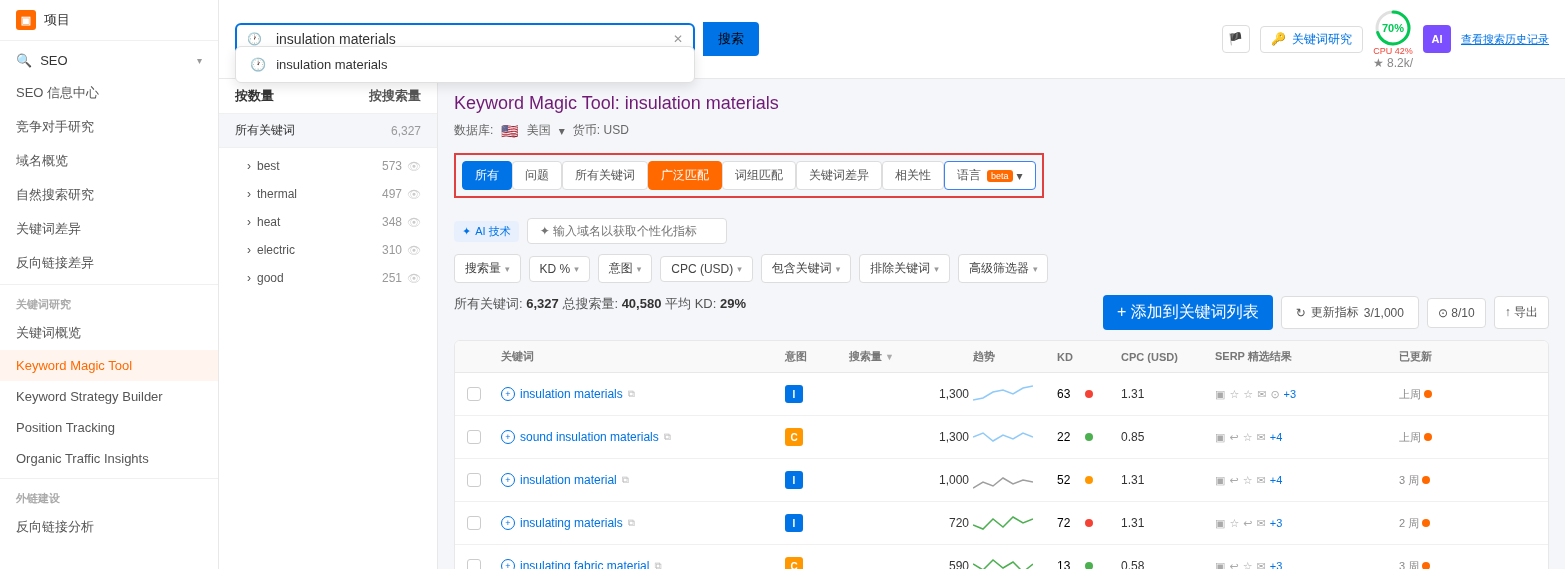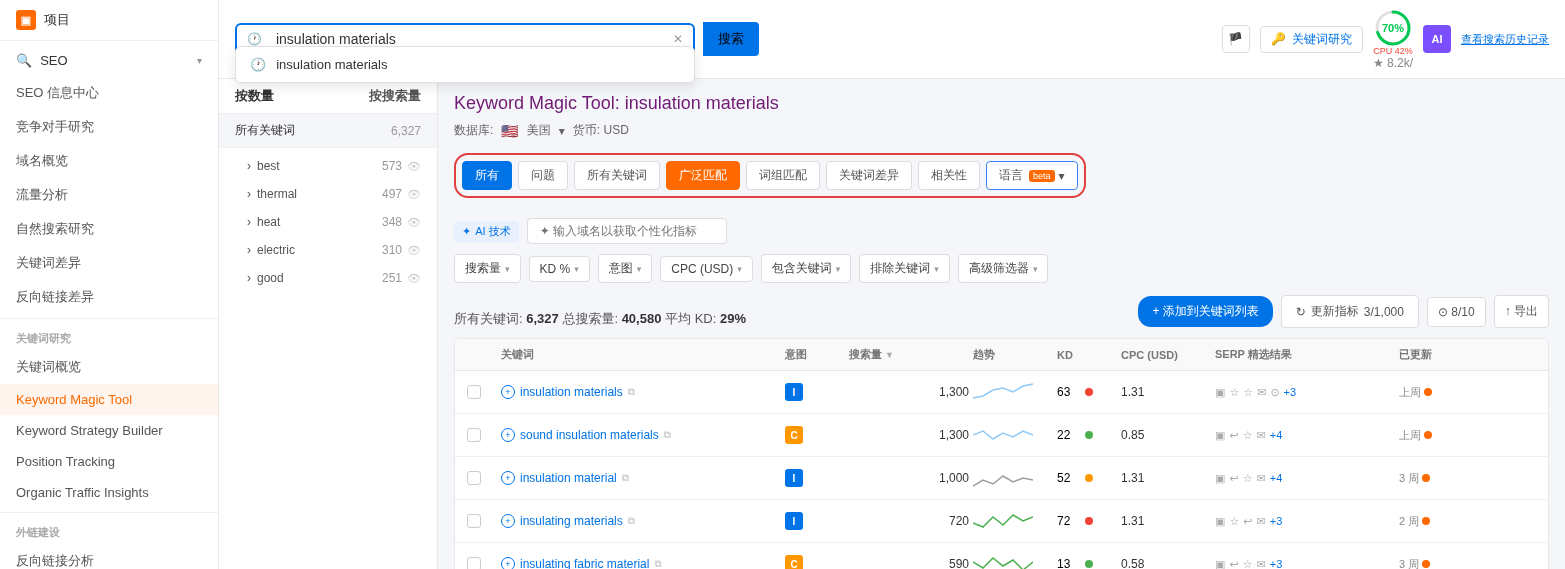--- a/index.html
+++ b/index.html
@@ -38,43 +38,43 @@
     .progress-circle { width: 40px; height: 40px; position: relative; }
     .progress-circle svg { transform: rotate(-90deg); }
     .progress-circle-label { position: absolute; top: 50%; left: 50%; transform: translate(-50%, -50%); font-size: 11px; font-weight: bold; color: #00c853; }
     .history-btn { font-size: 11px; color: #0073e6; cursor: pointer; text-decoration: underline; text-align: right; }
     .page-title { font-size: 18px; font-weight: 600; color: #333; margin-bottom: 8px; }
     .page-title span { color: #701a75; font-weight: 400; }
     .meta-row { display: flex; align-items: center; gap: 8px; margin-bottom: 14px; font-size: 12px; color: #666; }
     .flag { font-size: 14px; }
 
     
-    .filter-row { display: flex; align-items: center; gap: 6px; margin-bottom: 10px; flex-wrap: wrap; border: 2px solid #e04040; border-radius: 14px; padding: 6px; display: inline-flex; }
+    .filter-row { display: flex; align-items: center; margin-bottom: 10px; flex-wrap: wrap; border: 2px solid #e04040; border-radius: 0; padding: 6px; display: inline-flex; }
     .filter-tab { padding: 5px 12px; border-radius: 4px; border: 1px solid #ddd; background: #fff; color: #555; cursor: pointer; font-size: 12px; }
     .filter-tab.active { background: #0073e6; color: #fff; border-color: #0073e6; }
     .filter-tab.active-orange { background: #ff6900; color: #fff; border-color: #ff6900; }
     .filter-tab-lang { display: flex; align-items: center; gap: 4px; padding: 5px 12px; border-radius: 4px; border: 1px solid #3b82f6; background: #fff; color: #555; cursor: pointer; font-size: 12px; }
     .beta-badge { background: #ff6900; color: #fff; font-size: 9px; padding: 1px 4px; border-radius: 3px; margin-left: 2px; }
 
     
     .ai-row { display: flex; align-items: center; gap: 8px; margin-bottom: 10px; }
     .ai-badge { background: #e8f0fe; color: #0073e6; font-size: 11px; padding: 3px 8px; border-radius: 4px; display: flex; align-items: center; gap: 4px; }
     .ai-input { border: 1px solid #ddd; border-radius: 4px; padding: 5px 12px; font-size: 12px; color: #aaa; width: 200px; background: #fff; }
 
     
     .dropdown-row { display: flex; align-items: center; gap: 8px; margin-bottom: 12px; flex-wrap: wrap; }
     .dropdown-filter { display: flex; align-items: center; gap: 4px; border: 1px solid #ddd; border-radius: 4px; background: #fff; padding: 5px 10px; cursor: pointer; font-size: 12px; color: #444; }
     .dropdown-filter .chevron { font-size: 9px; color: #999; }
 
     
-    .stats-row { display: flex; align-items: flex-end; justify-content: space-between; margin-bottom: 10px; }
+    .stats-row { display: flex; align-items: flex-start; justify-content: space-between; margin-bottom: 10px; }
     .stats-text { font-size: 13px; color: #555; }
     .stats-text strong { color: #333; }
     .stats-actions { display: flex; align-items: center; gap: 8px; }
-    .btn-primary { background: #0073e6; color: #fff; border: none; border-radius: 13px; padding: 7px 14px; cursor: pointer; font-size: 12px; font-weight: 500; display: flex; align-items: center; gap: 5px; }
+    .btn-primary { background: #0073e6; color: #fff; border: none; border-radius: 4px; padding: 7px 14px; cursor: pointer; font-size: 16px; font-weight: 500; display: flex; align-items: center; gap: 5px; }
     .btn-secondary { background: #fff; color: #555; border: 1px solid #ddd; border-radius: 4px; padding: 7px 14px; cursor: pointer; font-size: 12px; display: flex; align-items: center; gap: 5px; }
     .btn-icon-sm { background: #fff; color: #555; border: 1px solid #ddd; border-radius: 4px; padding: 7px 10px; cursor: pointer; font-size: 12px; display: flex; align-items: center; gap: 4px; }
 
     
     .table-wrapper { background: #fff; border-radius: 6px; border: 1px solid #e8e8e8; overflow: hidden; }
     .table-header { display: grid; grid-template-columns: 30px 280px 60px 120px 80px 60px 90px 180px 80px; background: #f9f9f9; border-bottom: 1px solid #e8e8e8; padding: 8px 12px; align-items: center; gap: 4px; }
     .th { font-size: 11px; font-weight: 600; color: #777; display: flex; align-items: center; gap: 3px; }
     .th .sort-icon { font-size: 9px; color: #aaa; }
     .table-row-grid { display: grid; grid-template-columns: 30px 280px 60px 120px 80px 60px 90px 180px 80px; padding: 9px 12px; align-items: center; gap: 4px; border-bottom: 1px solid #f0f0f0; background: #fff; }
     .kw-link { color: #0073e6; text-decoration: none; font-size: 12px; display: flex; align-items: center; gap: 5px; }
@@ -138,23 +138,20 @@
     <div class="sidebar-item">
       <span>SEO 信息中心</span>
     </div>
     <div class="sidebar-item">
       <span>竞争对手研究</span>
     </div>
     <div class="sidebar-item">
       <span>域名概览</span>
     </div>
     <div class="sidebar-item">
-      <span>流量分析</span>
-    </div>
-    <div class="sidebar-item">
       <span>自然搜索研究</span>
     </div>
     <div class="sidebar-item">
       <span>关键词差异</span>
     </div>
     <div class="sidebar-item">
       <span>反向链接差异</span>
     </div>
 
     <div class="sidebar-divider"></div>

